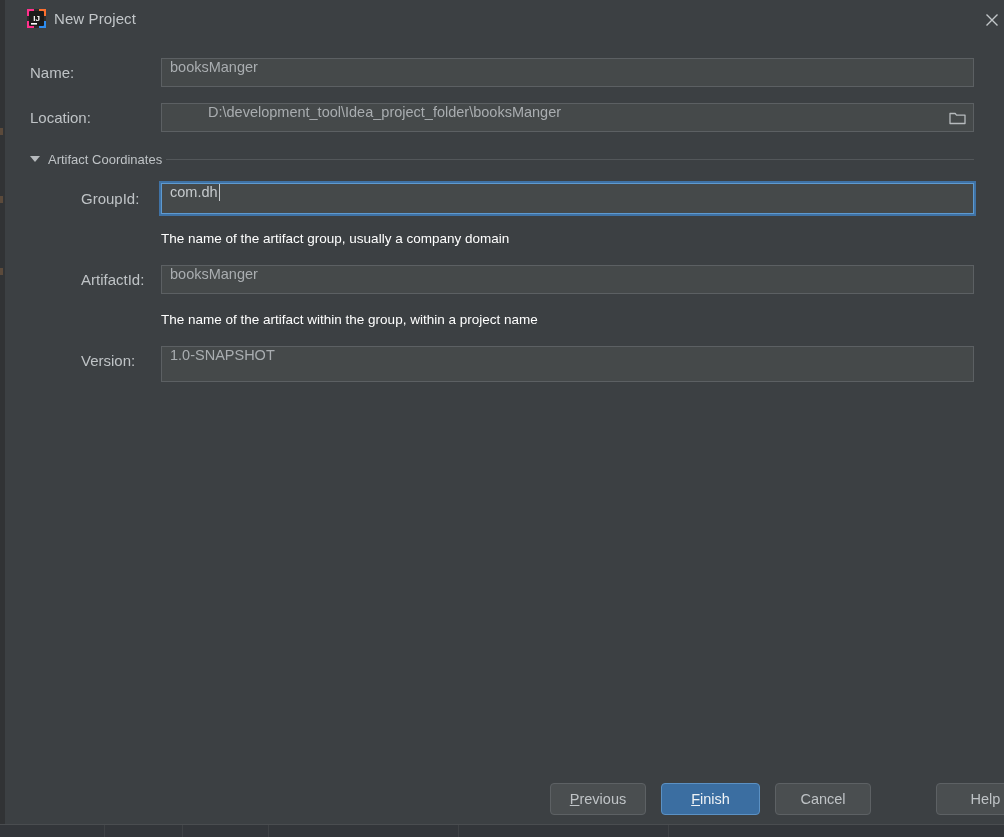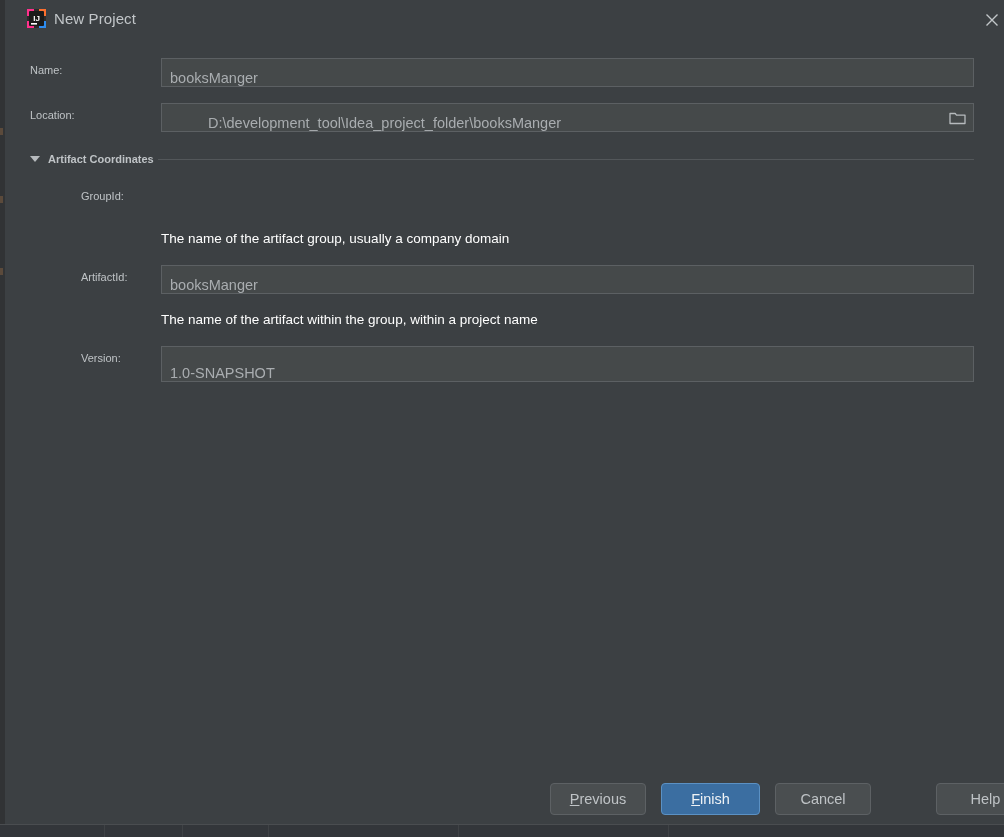--- a/index.html
+++ b/index.html
@@ -75,35 +75,35 @@
     display: flex;
     align-items: center;
     justify-content: center;
     cursor: pointer;
   }
   .close-btn svg { display: block; }
 
   
   .label {
     position: absolute;
-    font-size: 11px;
+    font-size: 15px;
     color: #bfc3c6;
     white-space: nowrap;
   }
   .field {
     position: absolute;
     box-sizing: border-box;
     background: #45494a;
     border: 1px solid #5c6063;
     color: #a9adb0;
     font-size: 14.5px;
     font-family: "Liberation Sans", sans-serif;
     padding: 0 0 0 8px;
     display: flex;
-    align-items: flex-end;
+    align-items: flex-start;
     outline: none;
   }
   .field.focused {
     background: #45494a;
     border: 1px solid #5e9ad0;
     box-shadow: 0 0 0 2px #3f72a5;
     color: #c6cacd;
   }
   .caret {
     display: inline-block;
@@ -135,25 +135,24 @@
   }
   .tri {
     width: 0; height: 0;
     border-left: 5px solid transparent;
     border-right: 5px solid transparent;
     border-top: 6px solid #b6babd;
     margin-right: 8px;
     flex: 0 0 auto;
   }
   .group-title {
-    font-size: 11px;
+    font-size: 13px;
     color: #bfc3c6;
     white-space: nowrap;
     margin-right: 4px;
-    font-weight: bold;
   }
   .group-line {
     flex: 1 1 auto;
     height: 1px;
     background: #53575a;
   }
 
   
   .hint {
     position: absolute;
@@ -233,20 +232,24 @@
     </svg>
   </div>
 
   <div class="group-header">
     <span class="tri"></span>
     <span class="group-title">Artifact Coordinates</span>
     <span class="group-line"></span>
   </div>
 
   <div class="label" style="left:81px; top:190px;">GroupId:</div>
+  <div class="field focused" style="left:161px; top:183px; width:813px; height:31px;">
+    <span>com.dh</span>
+      <span class="caret"></span>
+  </div>
   <div class="hint" style="left:161px; top:231px;">The name of the artifact group, usually a company domain</div>
 
   <div class="label" style="left:81px; top:271px;">ArtifactId:</div>
   <div class="field" style="left:161px; top:265px; width:813px; height:29px;">
     <span>booksManger</span>
   </div>
   <div class="hint" style="left:161px; top:312px;">The name of the artifact within the group, within a project name</div>
 
   <div class="label" style="left:81px; top:352px;">Version:</div>
   <div class="field" style="left:161px; top:346px; width:813px; height:36px;">

